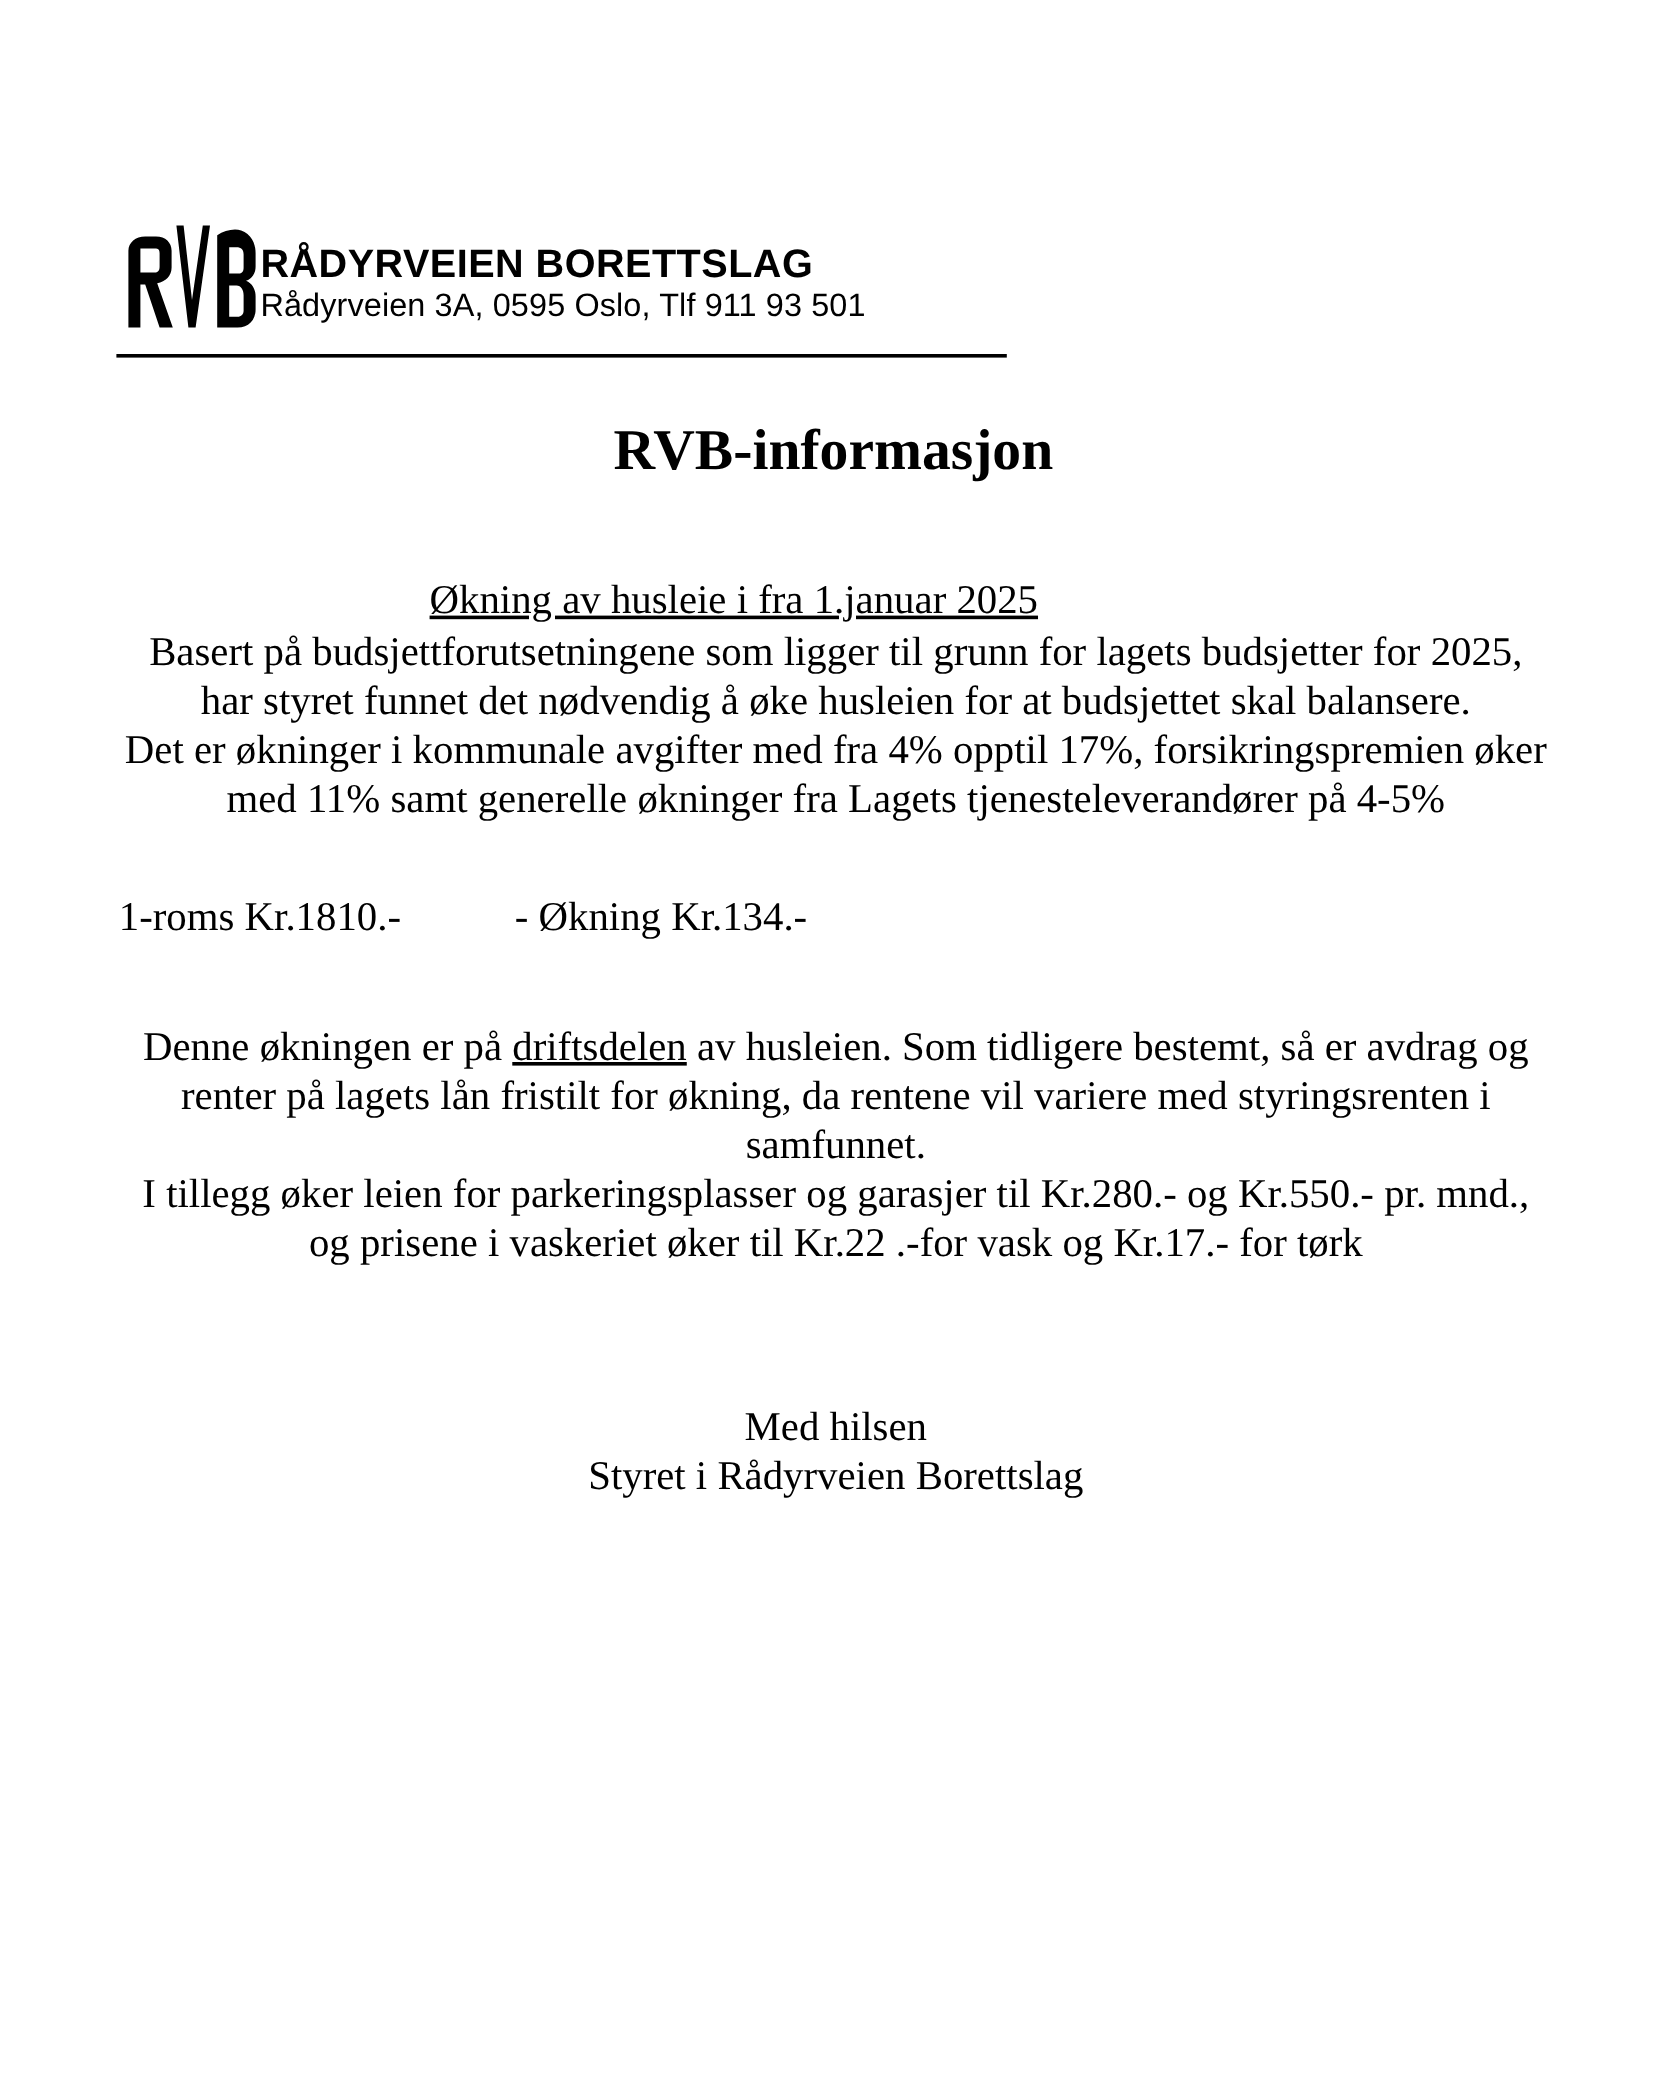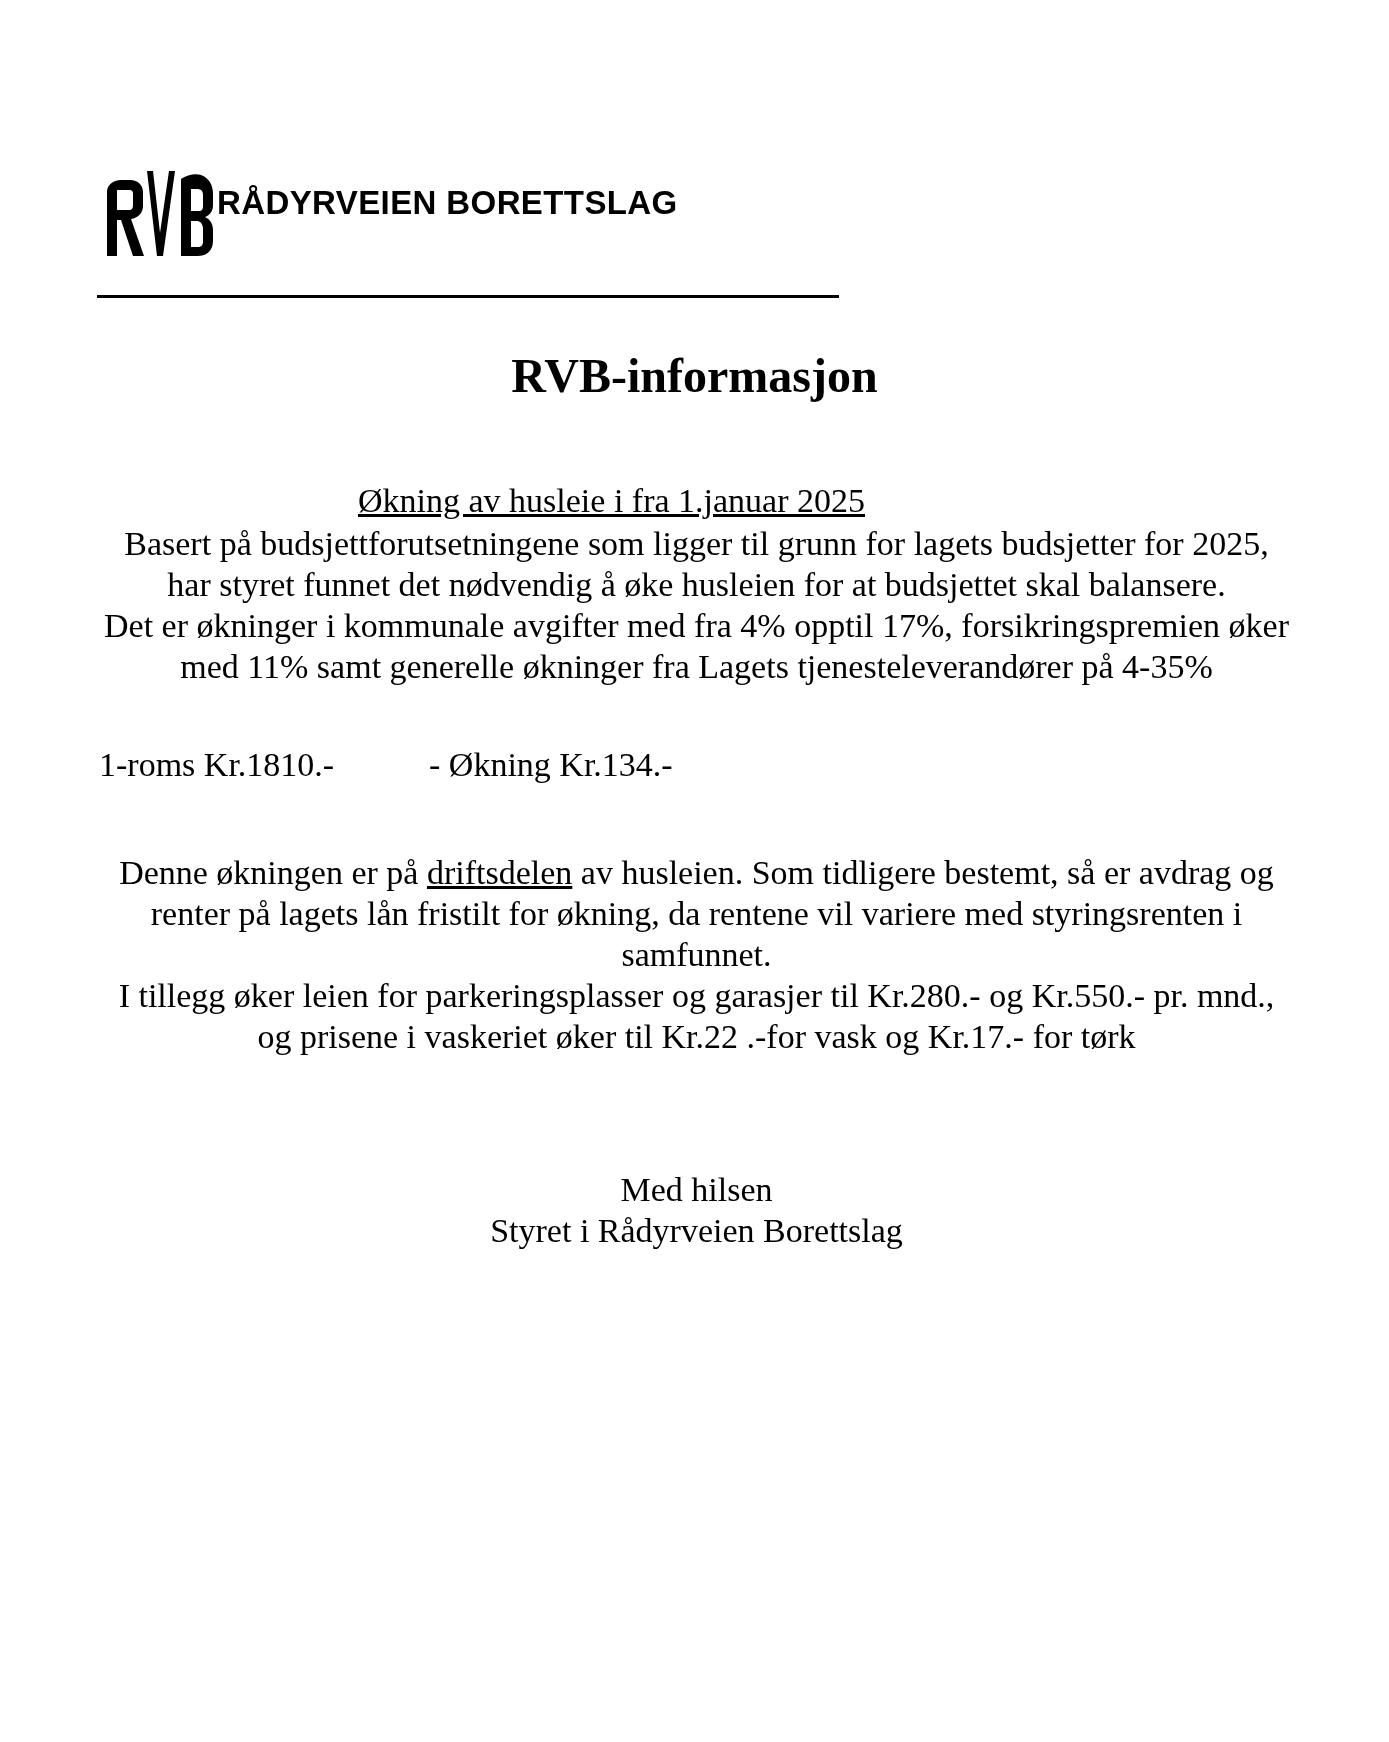--- a/index.html
+++ b/index.html
@@ -23,21 +23,21 @@
     box-sizing: border-box;
     padding: 0;
     overflow: hidden;
     background: #ffffff;
   }
 
   
   .letterhead {
     position: absolute;
     left: 97px;
-    top: 159px;
+    top: 176px;
     width: 760px;
   }
   .letterhead-inner {
     display: flex;
     align-items: flex-start;
   }
   .logo-mark {
     width: 118px;
     height: 96px;
     flex: 0 0 auto;
@@ -149,36 +149,37 @@
             <path d="M50 10 L60 95 L66 95 L78 10 L72 10 L63 72 L56 10 Z"></path>
 
             <path d="M84 95 L84 18 C90 14 98 12 104 14 C112 17 116 24 116 33 L116 44 C116 50 113 54 108 56 C113 58 116 63 116 69 L116 80 C116 89 110 95 101 95 Z
                      M94 28 L94 50 L102 50 C105 50 106 48 106 45 L106 34 C106 30 104 28 100 28 Z
                      M94 60 L94 86 L101 86 C104 86 106 84 106 81 L106 68 C106 64 104 60 100 60 Z"></path>
           </g>
         </svg>
       </div>
       <div class="letterhead-text">
         <div class="org-name">RÅDYRVEIEN BORETTSLAG</div>
+        <div class="org-address">Rådyrveien 3A, 0595 Oslo, Tlf 911 93 501</div>
       </div>
     </div>
   </div>
   <div class="letterhead-rule"></div>
 
   <div class="doc-title">RVB-informasjon</div>
 
   <div class="body-wrap">
 
     <div class="subheading">
       <span>Økning av husleie i fra 1.januar 2025</span>
     </div>
 
     <p class="para">Basert på budsjettforutsetningene som ligger til grunn for lagets budsjetter for 2025, har styret funnet det nødvendig å øke husleien for at budsjettet skal balansere.</p>
 
-    <p class="para">Det er økninger i kommunale avgifter med fra 4% opptil 17%, forsikringspremien øker med 11% samt generelle økninger fra Lagets tjenesteleverandører på 4-35%</p>
+    <p class="para">Det er økninger i kommunale avgifter med fra 4% opptil 17%, forsikringspremien øker med 11% samt generelle økninger fra Lagets tjenesteleverandører på 4-5%</p>
 
     <div class="gap-md"></div>
 
 
     <table class="rent-table">
       <tbody>
         <tr>
           <td class="col-type">1-roms Kr.1810.-</td>
           <td class="col-inc">- Økning Kr.134.-</td>
         </tr>

